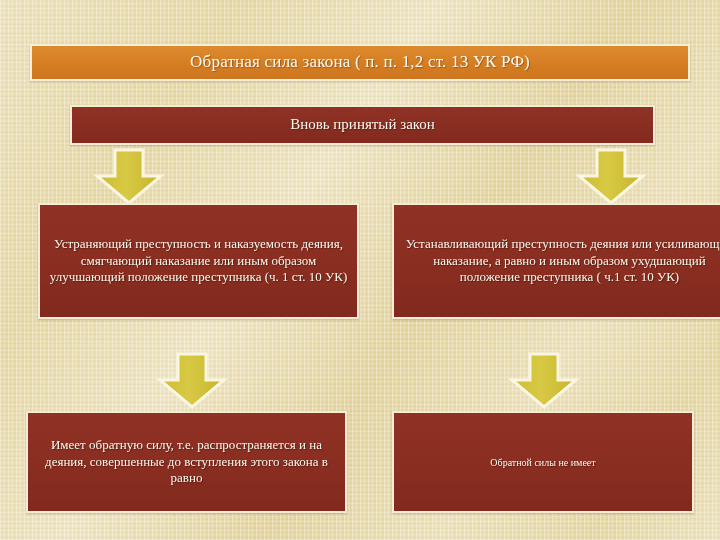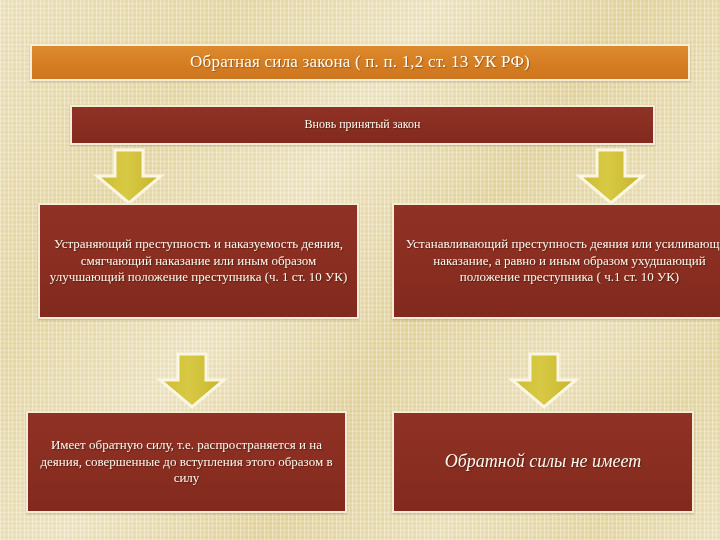--- a/index.html
+++ b/index.html
@@ -82,21 +82,21 @@
     line-height: 1.30;
     padding: 0 8px;
   }
 
   #box-new-law {
     left: 70px;
     top: 105px;
     width: 585px;
     height: 40px;
   }
-  #box-new-law .txt { font-size: 12px; }
+  #box-new-law .txt { font-size: 15px; }
 
   #box-mitigating {
     left: 38px;
     top: 203px;
     width: 321px;
     height: 116px;
   }
   #box-aggravating {
     left: 392px;
     top: 203px;
@@ -114,22 +114,21 @@
     top: 411px;
     width: 302px;
     height: 102px;
   }
   #box-mitigating .txt,
   #box-aggravating .txt,
   #box-retroactive .txt {
     font-size: 13px;
   }
   #box-no-retroactive .txt {
-    font-size: 18px;
-    font-style: italic;
+    font-size: 10px;
   }
 
   
   .arrow {
     position: absolute;
     width: 72px;
     height: 58px;
   }
   .arrow svg { display: block; width: 100%; height: 100%; }
 
@@ -205,20 +204,20 @@
           <stop offset="0%" stop-color="#cdbc33"></stop>
           <stop offset="45%" stop-color="#d8c944"></stop>
           <stop offset="100%" stop-color="#c5b42c"></stop>
         </linearGradient>
       </defs>
       <polygon points="22,2 50,2 50,28 68,28 36,55 4,28 22,28" fill="url(#agrad4)" stroke="#fbf6e2" stroke-width="3" stroke-linejoin="miter"></polygon>
     </svg>
   </div>
 
   <div class="redbox" id="box-retroactive">
-    <span class="txt">Имеет обратную силу, т.е. распространяется и на деяния, совершенные до вступления этого образом в силу</span>
+    <span class="txt">Имеет обратную силу, т.е. распространяется и на деяния, совершенные до вступления этого закона в равно</span>
   </div>
 
   <div class="redbox" id="box-no-retroactive">
     <span class="txt">Обратной силы не имеет</span>
   </div>
 
 </div>
 
 </body></html>

